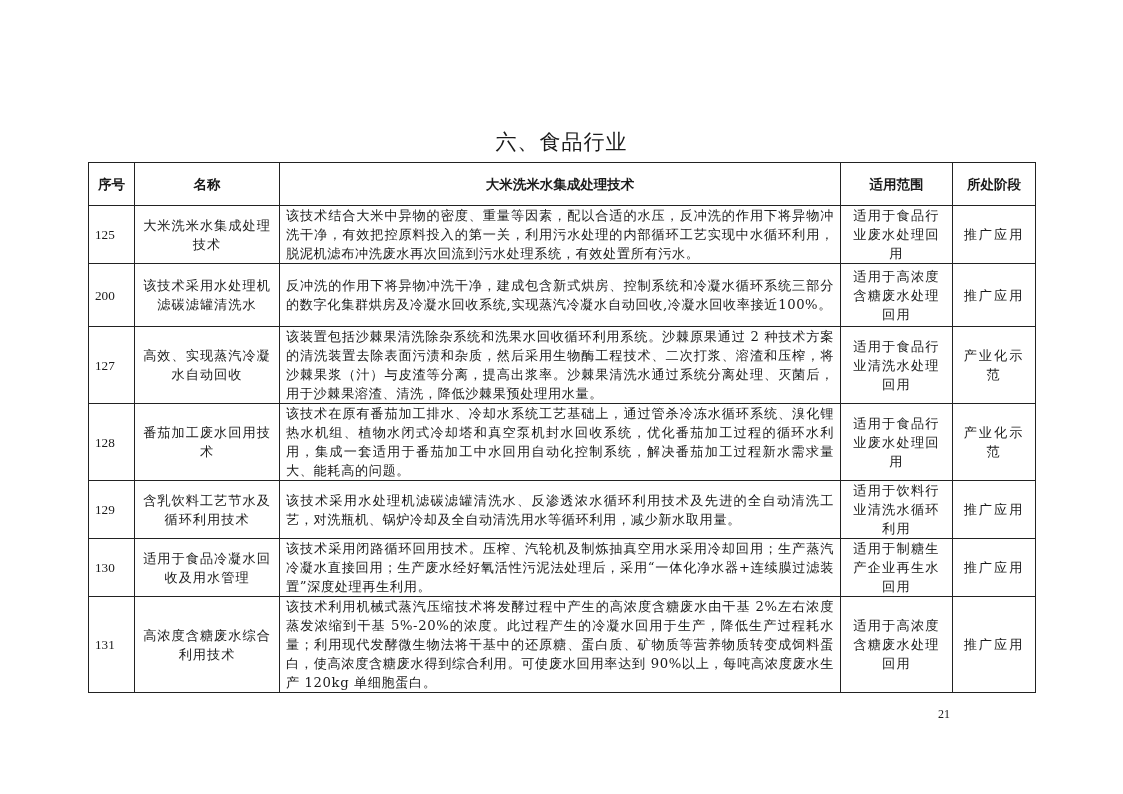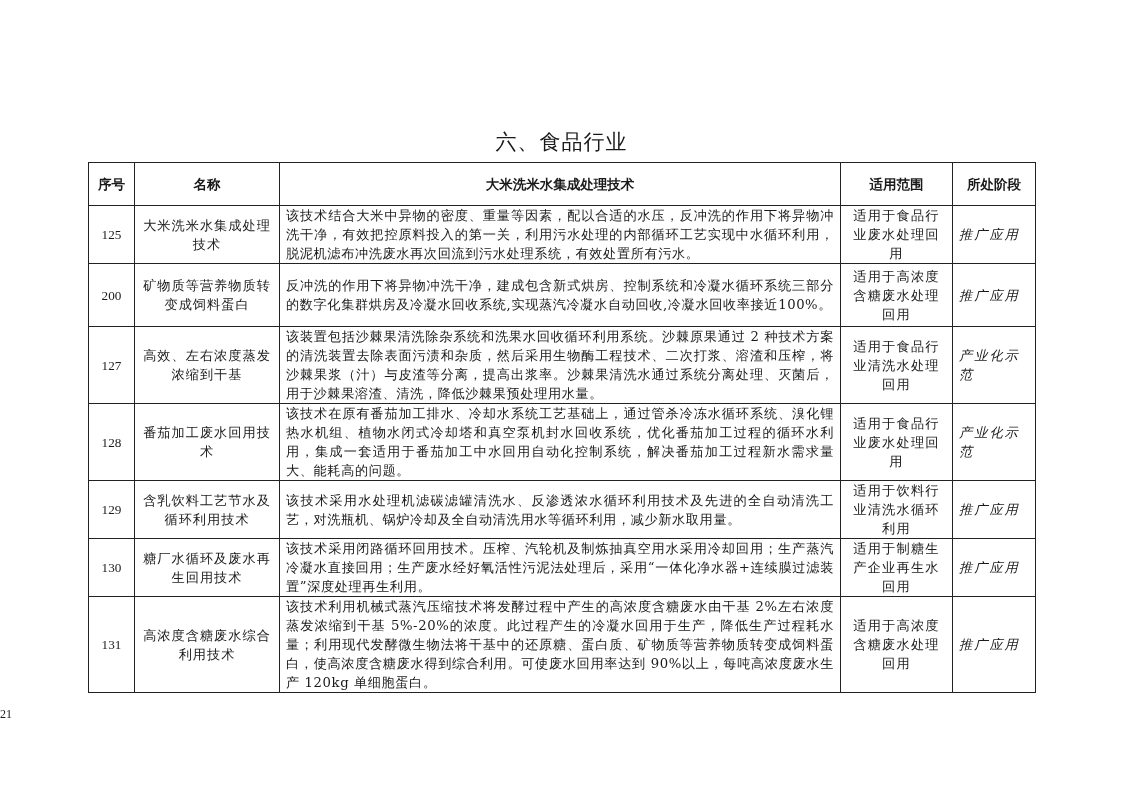--- a/index.html
+++ b/index.html
@@ -3,26 +3,26 @@
 <meta charset="utf-8">
 <style>
   html, body { margin:0; padding:0; background:#ffffff; }
   body { width:1123px; height:794px; position:relative; overflow:hidden;
          font-family:"DejaVu Serif","Liberation Serif",serif; color:#1a1a1a; }
   .page-title { position:absolute; left:0; width:1123px; top:128px; text-align:center;
                 font-family:"DejaVu Sans","Liberation Sans",sans-serif; font-size:21px; letter-spacing:1px; }
   table.main { position:absolute; left:88px; top:162px; border-collapse:collapse; table-layout:fixed; width:947px; }
   table.main td, table.main th { border:1.3px solid #222; padding:0 6px; font-size:13.2px; line-height:19px; }
   table.main th { font-family:"DejaVu Sans","Liberation Sans",sans-serif; font-weight:bold; font-size:13.5px; height:42px; text-align:center;margin-left:20px; }
-  td.no { text-align:center; font-family:"Liberation Serif",serif; font-size:14px; }
+  td.no { font-family:"Liberation Serif",serif; font-size:14px; }
   td.name { text-align:center; letter-spacing:1px; }
   td.desc { text-align:justify; letter-spacing:0.6px; padding:0 5px; }
   td.scope { text-align:center; letter-spacing:1.2px; }
-  td.stage { letter-spacing:2px;font-style:italic; }
-  .page-number { position:absolute; left:0; width:950px; top:707px; text-align:left;
+  td.stage { text-align:center; letter-spacing:2px; }
+  .page-number { position:absolute; left:0; width:950px; top:707px; text-align:right;
                  font-family:"Liberation Serif",serif; font-size:12px; }
 </style>
 </head>
 <body>
 
 <div class="page-title">六、食品行业</div>
 
 <table class="main">
   <colgroup>
     <col style="width:46px">
@@ -43,49 +43,49 @@
   <tbody id="rows">
       <tr style="height: 55px;">
         <td class="no">125</td>
         <td class="name">大米洗米水集成处理技术</td>
         <td class="desc">该技术结合大米中异物的密度、重量等因素，配以合适的水压，反冲洗的作用下将异物冲洗干净，有效把控原料投入的第一关，利用污水处理的内部循环工艺实现中水循环利用，脱泥机滤布冲洗废水再次回流到污水处理系统，有效处置所有污水。</td>
         <td class="scope">适用于食品行业废水处理回用</td>
         <td class="stage">推广应用</td>
       </tr>
       <tr style="height: 63px;">
         <td class="no">200</td>
-        <td class="name">矿物质等营养物质转变成饲料蛋白</td>
+        <td class="name">该技术采用水处理机滤碳滤罐清洗水</td>
         <td class="desc">反冲洗的作用下将异物冲洗干净，建成包含新式烘房、控制系统和冷凝水循环系统三部分的数字化集群烘房及冷凝水回收系统,实现蒸汽冷凝水自动回收,冷凝水回收率接近100%。</td>
         <td class="scope">适用于高浓度含糖废水处理回用</td>
         <td class="stage">推广应用</td>
       </tr>
       <tr style="height: 73px;">
         <td class="no">127</td>
-        <td class="name">高效、左右浓度蒸发浓缩到干基</td>
+        <td class="name">高效、实现蒸汽冷凝水自动回收</td>
         <td class="desc">该装置包括沙棘果清洗除杂系统和洗果水回收循环利用系统。沙棘原果通过 2 种技术方案的清洗装置去除表面污渍和杂质，然后采用生物酶工程技术、二次打浆、溶渣和压榨，将沙棘果浆（汁）与皮渣等分离，提高出浆率。沙棘果清洗水通过系统分离处理、灭菌后，用于沙棘果溶渣、清洗，降低沙棘果预处理用水量。</td>
         <td class="scope">适用于食品行业清洗水处理回用</td>
         <td class="stage">产业化示范</td>
       </tr>
       <tr style="height: 73px;">
         <td class="no">128</td>
         <td class="name">番茄加工废水回用技术</td>
         <td class="desc">该技术在原有番茄加工排水、冷却水系统工艺基础上，通过管杀冷冻水循环系统、溴化锂热水机组、植物水闭式冷却塔和真空泵机封水回收系统，优化番茄加工过程的循环水利用，集成一套适用于番茄加工中水回用自动化控制系统，解决番茄加工过程新水需求量大、能耗高的问题。</td>
         <td class="scope">适用于食品行业废水处理回用</td>
         <td class="stage">产业化示范</td>
       </tr>
       <tr style="height: 45px;">
         <td class="no">129</td>
         <td class="name">含乳饮料工艺节水及循环利用技术</td>
         <td class="desc">该技术采用水处理机滤碳滤罐清洗水、反渗透浓水循环利用技术及先进的全自动清洗工艺，对洗瓶机、锅炉冷却及全自动清洗用水等循环利用，减少新水取用量。</td>
         <td class="scope">适用于饮料行业清洗水循环利用</td>
         <td class="stage">推广应用</td>
       </tr>
       <tr style="height: 56px;">
         <td class="no">130</td>
-        <td class="name">糖厂水循环及废水再生回用技术</td>
+        <td class="name">适用于食品冷凝水回收及用水管理</td>
         <td class="desc">该技术采用闭路循环回用技术。压榨、汽轮机及制炼抽真空用水采用冷却回用；生产蒸汽冷凝水直接回用；生产废水经好氧活性污泥法处理后，采用“一体化净水器+连续膜过滤装置”深度处理再生利用。</td>
         <td class="scope">适用于制糖生产企业再生水回用</td>
         <td class="stage">推广应用</td>
       </tr>
       <tr style="height: 90px;">
         <td class="no">131</td>
         <td class="name">高浓度含糖废水综合利用技术</td>
         <td class="desc">该技术利用机械式蒸汽压缩技术将发酵过程中产生的高浓度含糖废水由干基 2%左右浓度蒸发浓缩到干基 5%-20%的浓度。此过程产生的冷凝水回用于生产，降低生产过程耗水量；利用现代发酵微生物法将干基中的还原糖、蛋白质、矿物质等营养物质转变成饲料蛋白，使高浓度含糖废水得到综合利用。可使废水回用率达到 90%以上，每吨高浓度废水生产 120kg 单细胞蛋白。</td>
         <td class="scope">适用于高浓度含糖废水处理回用</td>
         <td class="stage">推广应用</td>

